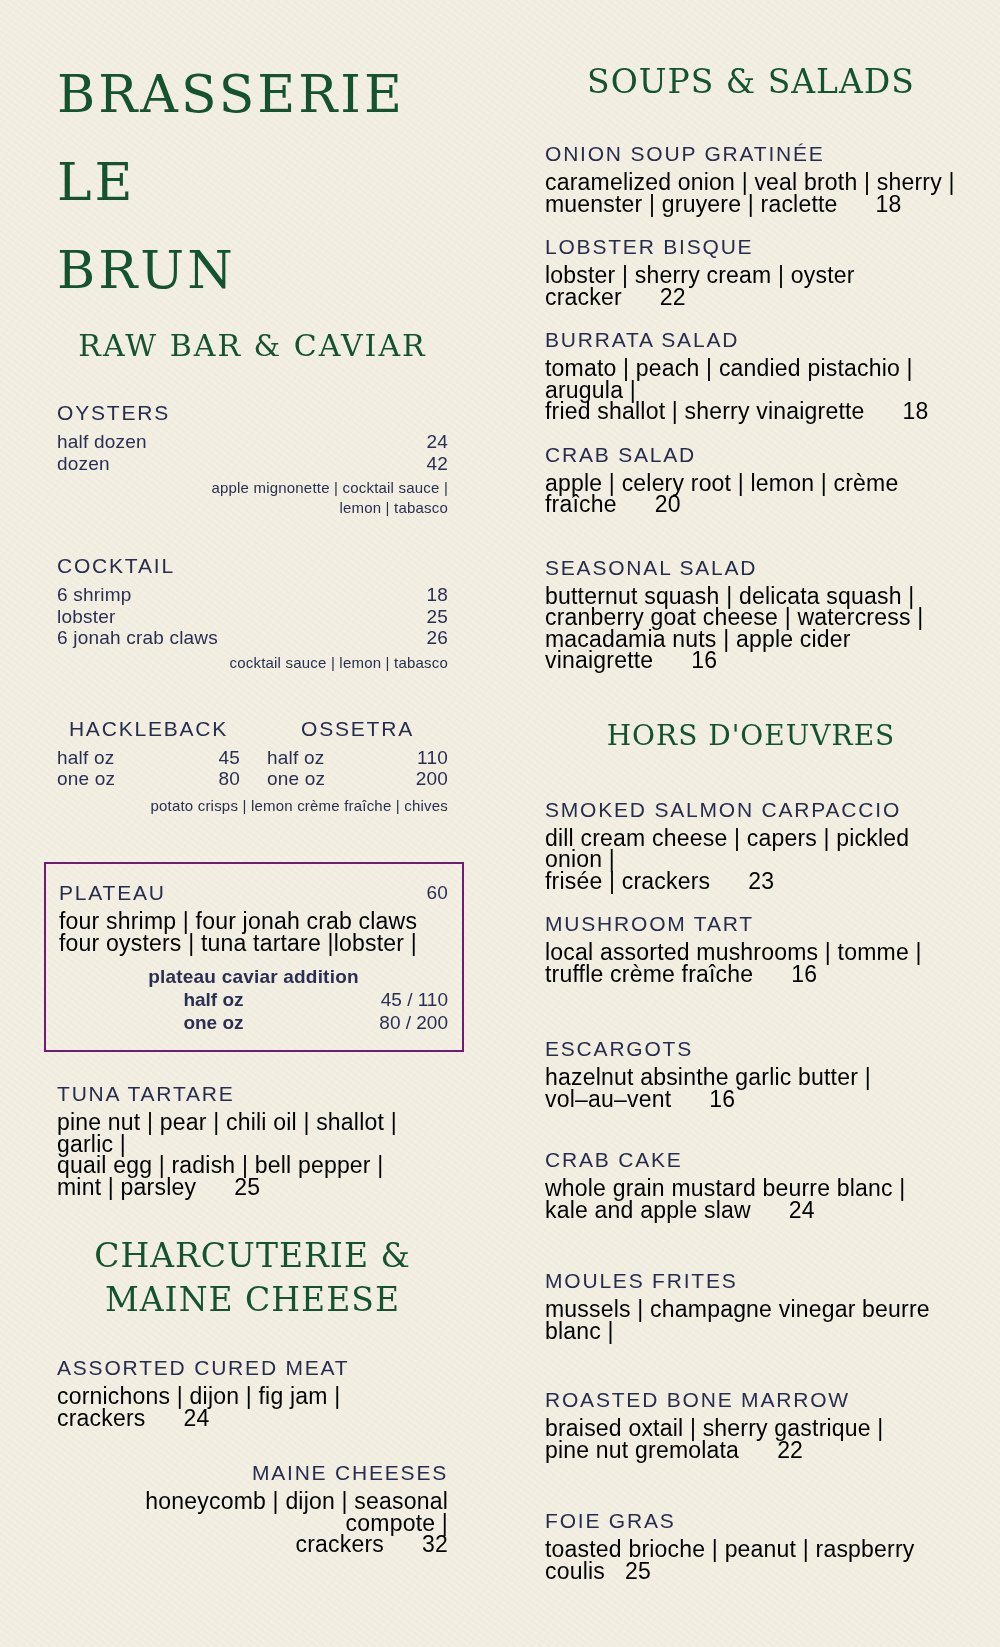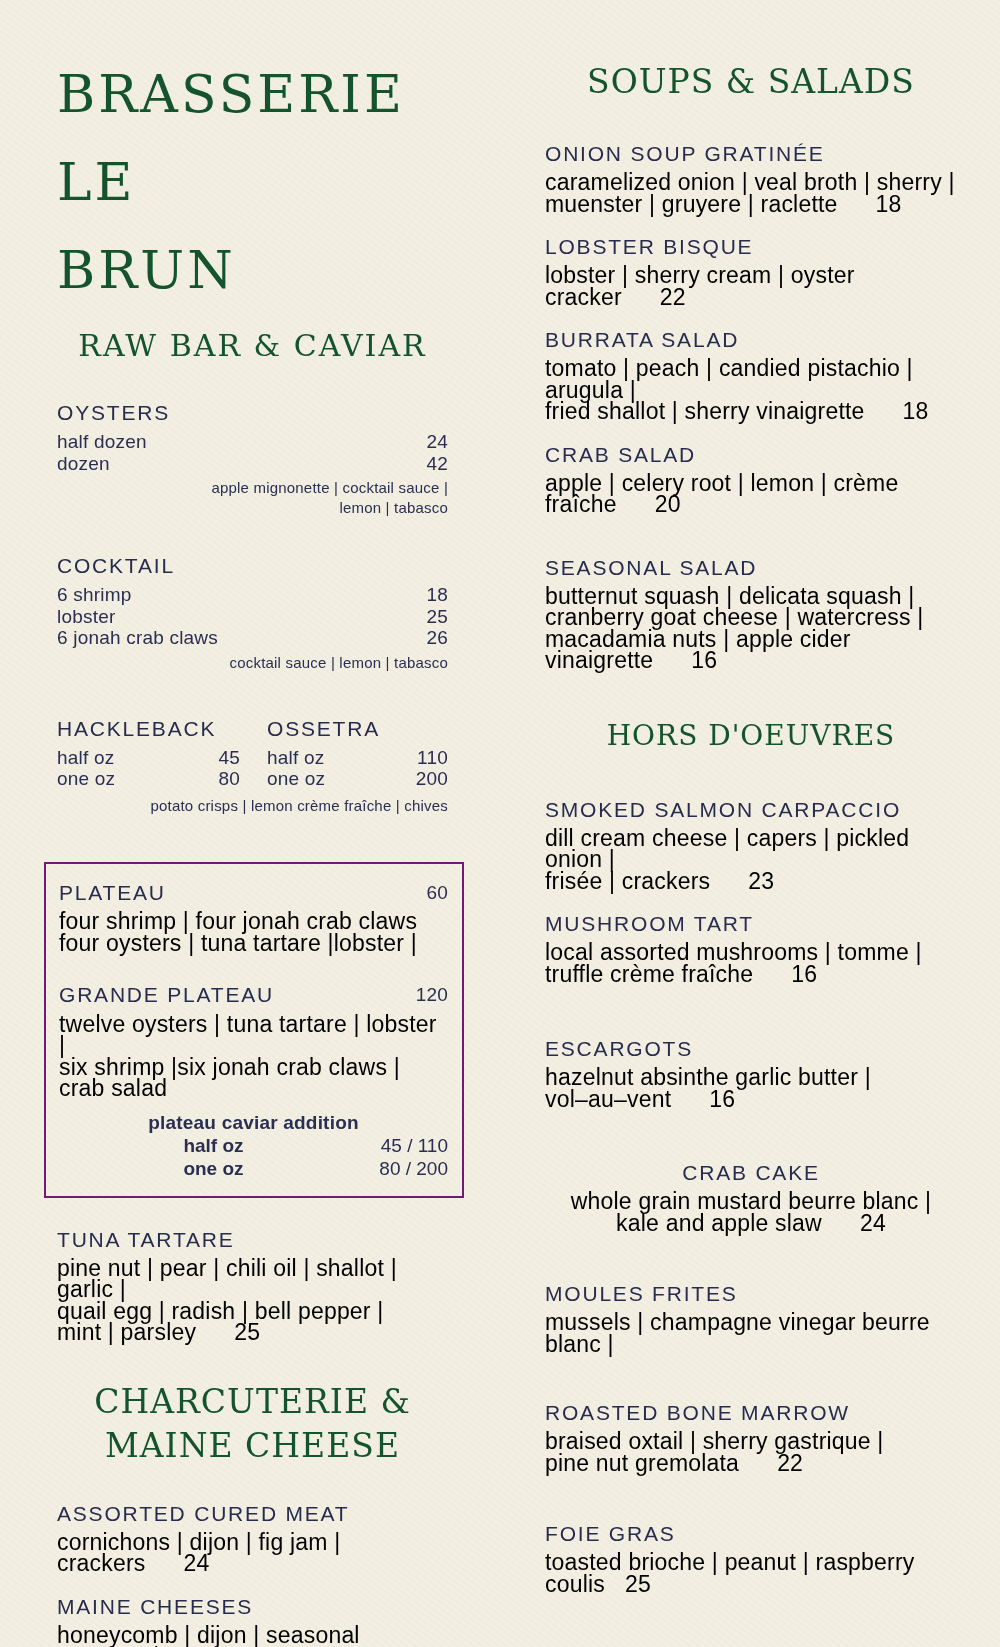--- a/index.html
+++ b/index.html
@@ -27,21 +27,21 @@
   .menu-item{margin-top:20px;}
   .item-title{
     font-size:21px;letter-spacing:1.8px;margin-bottom:6px;color:#272b4e;
   }
   .body-line{font-size:23px;line-height:21.5px;letter-spacing:0.2px;color:#000000;}
   .price-row{display:flex;justify-content:space-between;font-size:19px;line-height:21.5px;letter-spacing:0.2px;}
   .note{font-size:15px;line-height:20px;text-align:right;margin-top:4px;letter-spacing:0.2px;}
   .inline-price{margin-left:38px;}
 
   .caviar-duo{display:flex;margin-top:44px;}
-  .caviar-half{width:183px;}
+  .caviar-half{width:183px;text-align:center;}
   .caviar-half + .caviar-half{margin-left:27px;width:181px;}
 
   .plateau-box{
     border:2px solid #701a75;
     margin:46px -16px 0 -13px;
     padding:12px 14px 16px 13px;
   }
   .plateau-box .menu-item:first-child{margin-top:8px;}
   .caviar-addition{margin-top:12px;}
   .caviar-addition .add-title{font-weight:bold;font-size:19px;text-align:center;letter-spacing:0.2px;}
@@ -126,28 +126,20 @@
 
   <div class="plateau-box">
     <div class="menu-item" style="margin-top:6px;">
       <div class="price-row" style="margin-bottom:8px;">
         <span class="item-title" style="margin-bottom:0;">PLATEAU</span>
         <span>60</span>
       </div>
       <div class="body-line">four shrimp | four jonah crab claws</div>
       <div class="body-line">four oysters | tuna tartare |lobster |</div>
     </div>
-    <div class="menu-item" style="margin-top:30px;">
-      <div class="price-row" style="margin-bottom:8px;">
-        <span class="item-title" style="margin-bottom:0;">GRANDE PLATEAU</span>
-        <span>120</span>
-      </div>
-      <div class="body-line">twelve oysters | tuna tartare | lobster |</div>
-      <div class="body-line">six shrimp |six jonah crab claws | crab salad</div>
-    </div>
     <div class="caviar-addition">
       <div class="add-title">plateau caviar addition</div>
       <div class="add-row">
         <span class="add-name">half oz</span>
         <span class="add-price">45 / 110</span>
       </div>
       <div class="add-row">
         <span class="add-name">one oz</span>
         <span class="add-price">80 / 200</span>
       </div>
@@ -168,21 +160,21 @@
     <div>MAINE CHEESE</div>
   </div>
 
   <div class="menu-item" style="margin-top:34px;">
     <div class="item-title">ASSORTED CURED MEAT</div>
     <div class="body-line">
       <span>cornichons | dijon | fig jam | crackers</span><span class="inline-price">24</span>
     </div>
   </div>
 
-  <div class="menu-item" style="margin-top:20px;">
+  <div class="menu-item" style="margin-top:32px;text-align:right;">
     <div class="item-title">MAINE CHEESES</div>
     <div class="body-line">honeycomb | dijon | seasonal compote |</div>
     <div class="body-line">
       <span>crackers</span><span class="inline-price">32</span>
     </div>
   </div>
 
 </div>
 
 <div class="col col-right">
@@ -247,21 +239,21 @@
   </div>
 
   <div class="menu-item" style="margin-top:52px;">
     <div class="item-title">ESCARGOTS</div>
     <div class="body-line">hazelnut absinthe garlic butter |</div>
     <div class="body-line">
       <span>vol–au–vent</span><span class="inline-price">16</span>
     </div>
   </div>
 
-  <div class="menu-item" style="margin-top:51px;text-align:center;">
+  <div class="menu-item" style="margin-top:38px;">
     <div class="item-title">CRAB CAKE</div>
     <div class="body-line">whole grain mustard beurre blanc |</div>
     <div class="body-line">
       <span>kale and apple slaw</span><span class="inline-price">24</span>
     </div>
   </div>
 
   <div class="menu-item" style="margin-top:48px;">
     <div class="item-title">MOULES FRITES</div>
     <div class="body-line">mussels | champagne vinegar beurre blanc |</div>

